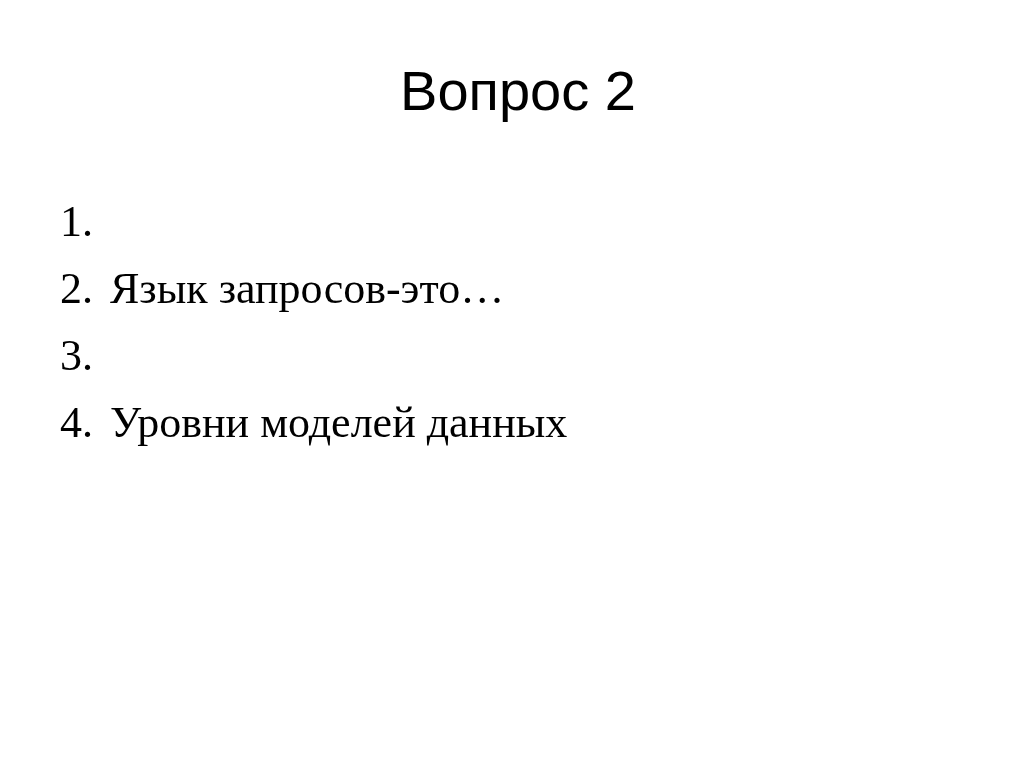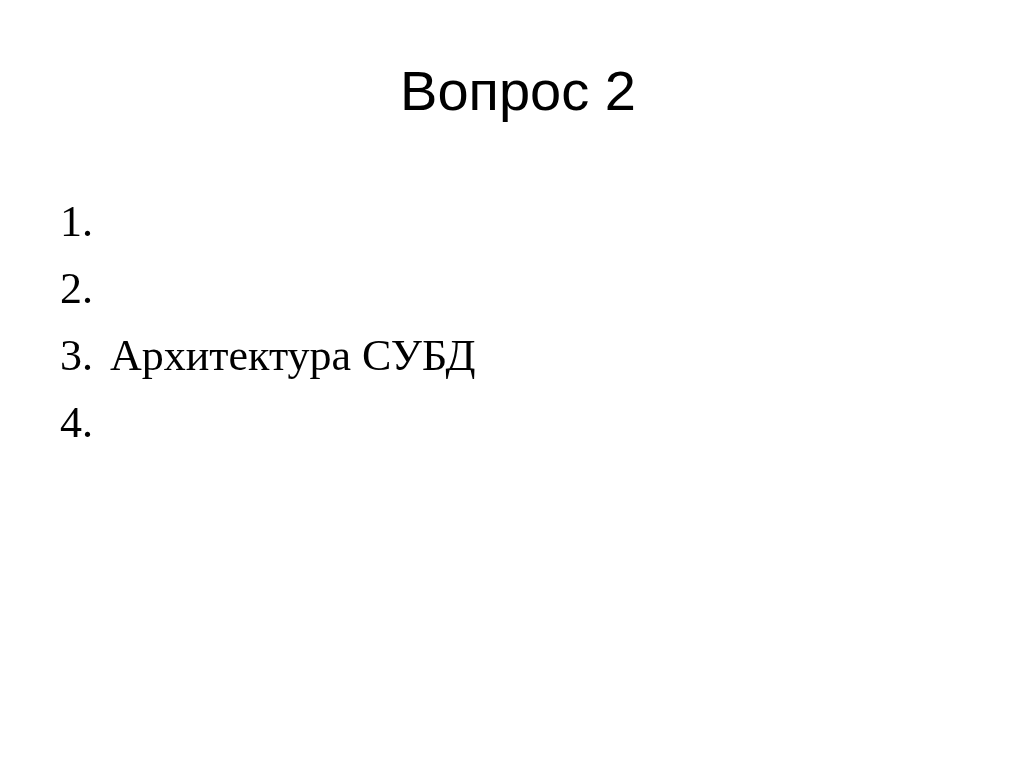--- a/index.html
+++ b/index.html
@@ -63,22 +63,23 @@
 
 <div class="slide">
   <div class="slide-title">Вопрос 2</div>
 
   <div class="question-list">
     <div class="list-item">
       <span class="item-number">1.</span>
     </div>
     <div class="list-item">
       <span class="item-number">2.</span>
+      <span class="item-text">Язык запросов-это…</span>
     </div>
     <div class="list-item">
       <span class="item-number">3.</span>
-      <span class="item-text">Архитектура СУБД</span>
     </div>
     <div class="list-item">
       <span class="item-number">4.</span>
+      <span class="item-text">Уровни моделей данных</span>
     </div>
   </div>
 </div>
 
 </body></html>

